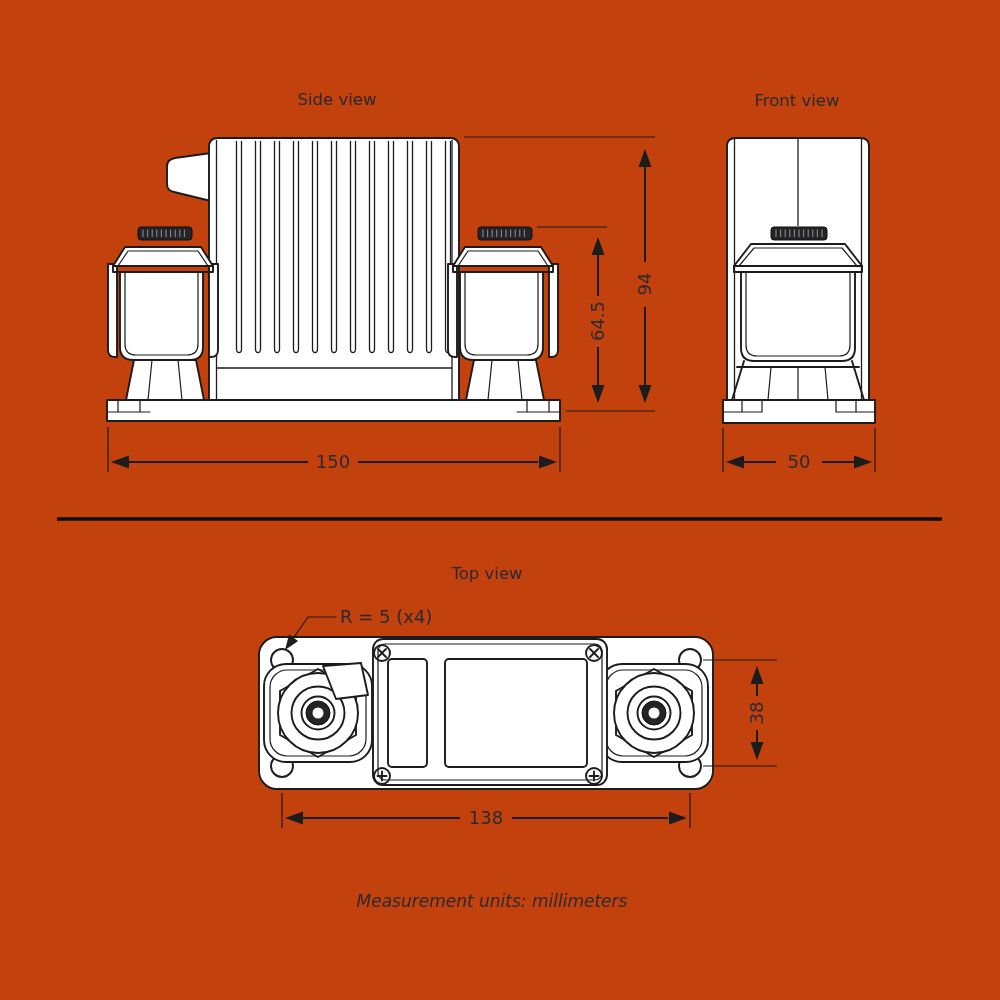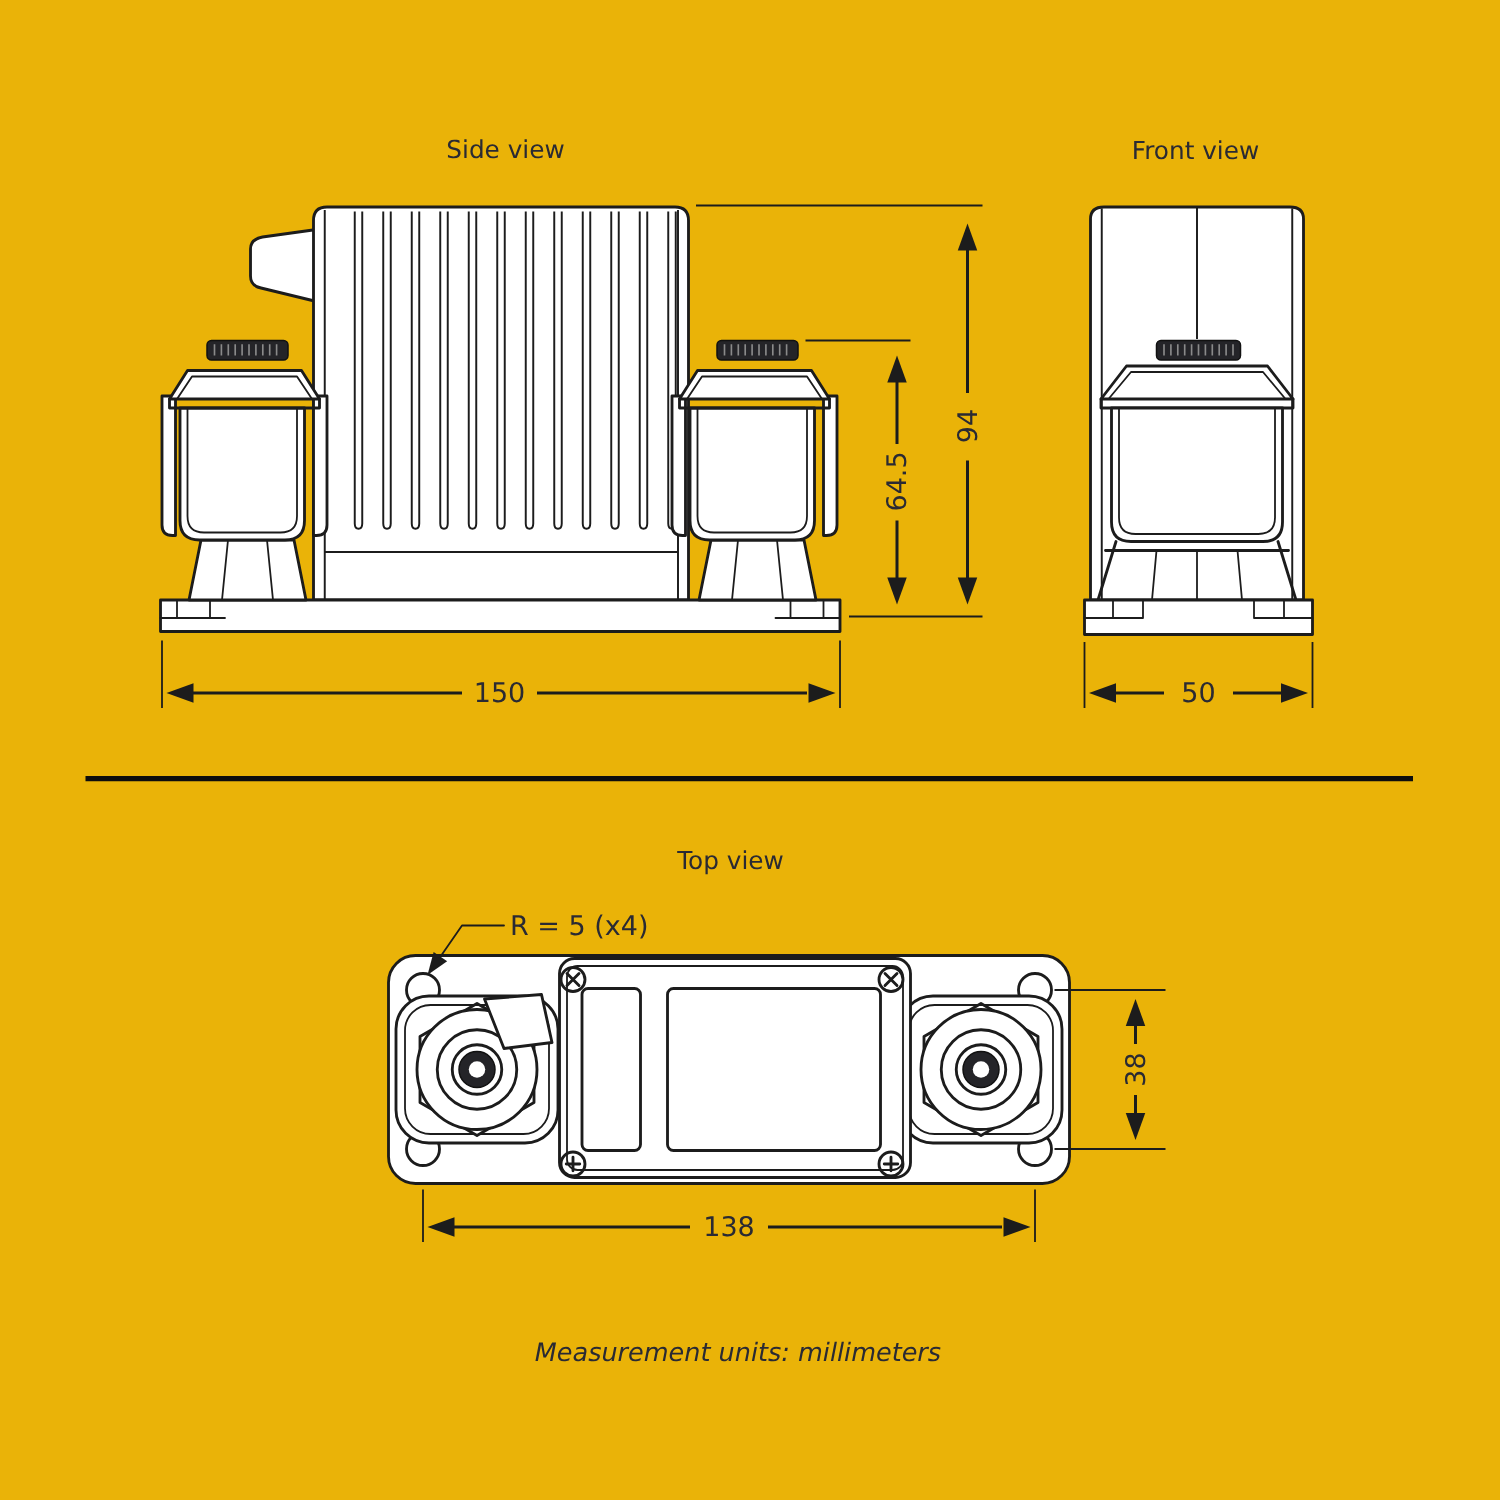--- a/index.html
+++ b/index.html
@@ -1,16 +1,16 @@
 <!DOCTYPE html>
 <html><head>
 <meta charset="utf-8">
 <style>
   html,body{margin:0;padding:0;background:#ffffff;}
-  .page{position:relative;width:1000px;height:1000px;background:#eab308;overflow:hidden;}
+  .page{position:relative;width:1000px;height:1000px;background:#c2410c;overflow:hidden;}
   svg{display:block;}
   .ol{fill:none;stroke:#1c1c1c;stroke-width:1.9;stroke-linejoin:round;stroke-linecap:round;}
   .olw{fill:#ffffff;stroke:#1c1c1c;stroke-width:1.9;stroke-linejoin:round;stroke-linecap:round;}
   .thin{fill:none;stroke:#1c1c1c;stroke-width:1.2;stroke-linejoin:round;stroke-linecap:round;}
   .fin{fill:none;stroke:#1c1c1c;stroke-width:1.3;}
   .dark{fill:#242428;stroke:#111;stroke-width:1;}
   .knurl{stroke:#8a8a8a;stroke-width:1.1;}
   .ext{fill:none;stroke:#1c1c1c;stroke-width:1.2;}
   .dim{fill:none;stroke:#1c1c1c;stroke-width:2;}
   .arrow{fill:#1c1c1c;stroke:none;}

